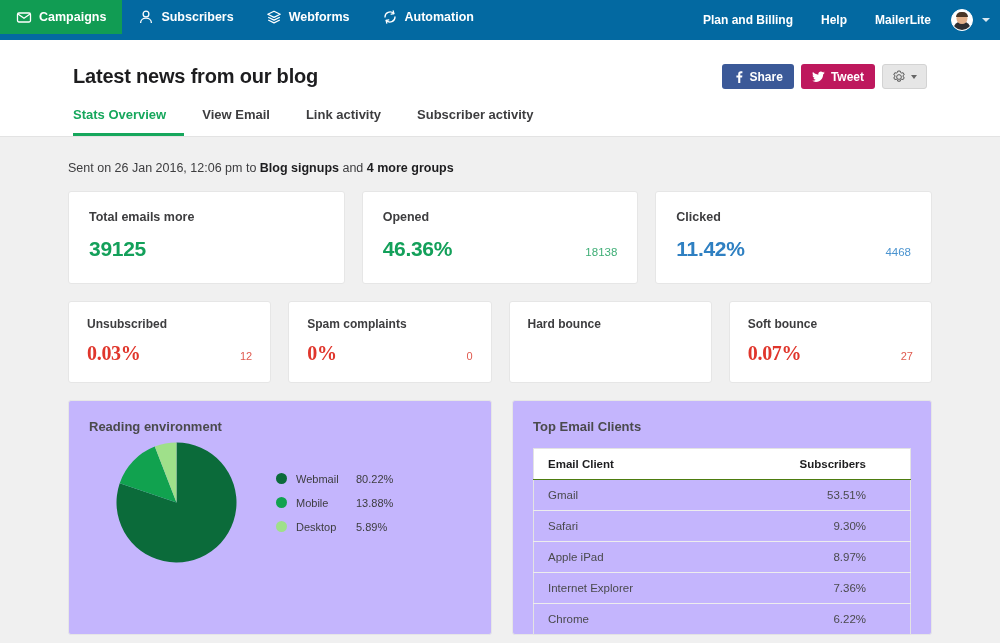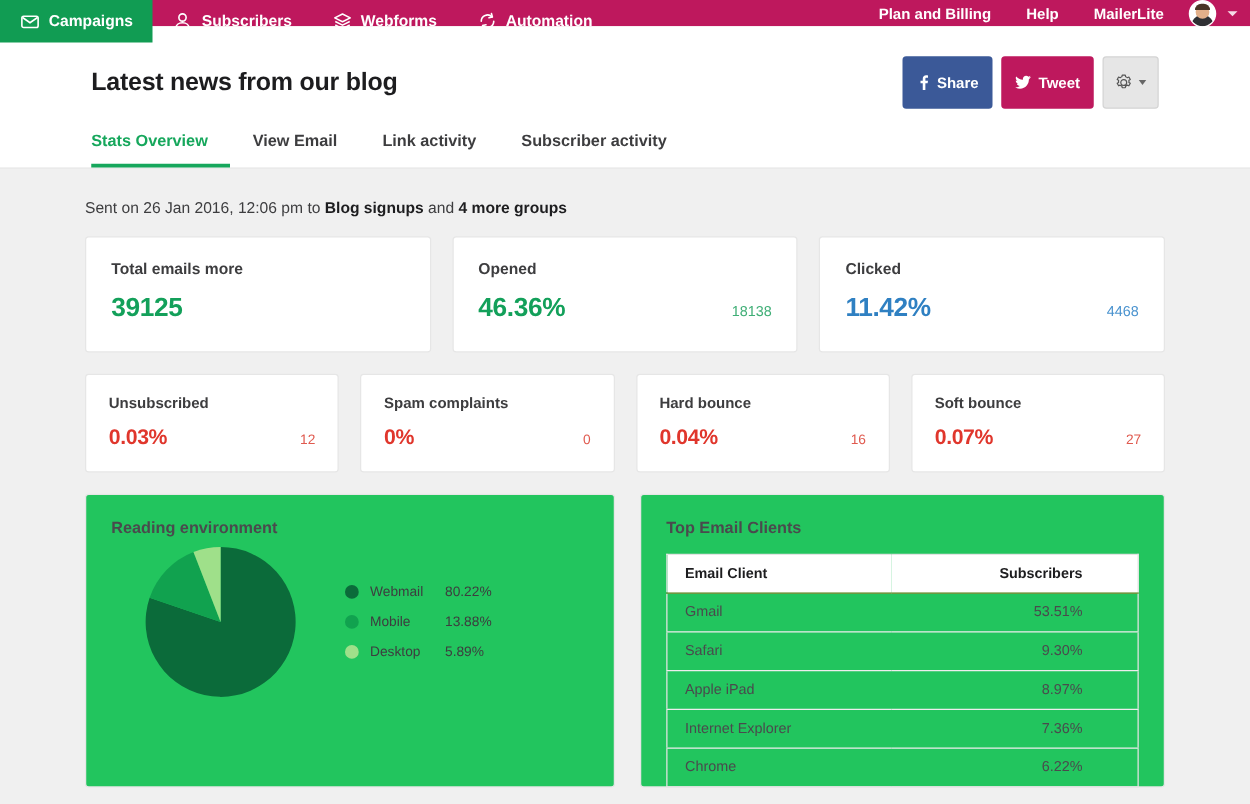--- a/index.html
+++ b/index.html
@@ -8,22 +8,22 @@
     width: 1000px;
     height: 643px;
     background: #f0f0f0;
     font-family: "Liberation Sans", sans-serif;
     overflow: hidden;
     color: #333;
   }
 
   
   .topnav {
-    height: 21px;
-    background: #be185d;
+    height: 40px;
+    background: #0369a1;
     display: flex;
     align-items: stretch;
     color: #fff;
   }
   .nav-left { display: flex; align-items: stretch; }
   .nav-right { margin-left: auto; display: flex; align-items: center; padding-right: 10px; }
 
   .nav-item {
     display: flex;
     align-items: center;
@@ -100,21 +100,21 @@
     font-weight: bold;
     color: #1d1d1f;
     letter-spacing: -0.2px;
   }
   .header-actions { margin-left: auto; display: flex; align-items: center; gap: 7px; }
 
   .btn {
     display: inline-flex;
     align-items: center;
     gap: 6px;
-    height: 42px;
+    height: 25px;
     padding: 0 11px;
     border-radius: 3px;
     font-size: 12px;
     font-weight: bold;
     color: #fff;
     cursor: pointer;
     border: none;
     font-family: inherit;
     line-height: 1;
   }
@@ -185,28 +185,28 @@
   .blue    { color: #2f80c2; }
   .red     { color: #e0362c; }
   .green-l { color: #3fae76; }
   .blue-l  { color: #4a93cf; }
   .red-l   { color: #e05a4f; }
 
   .row-secondary { display: flex; gap: 17px; margin-top: 17px; }
   .row-secondary .card { flex: 1; padding: 15px 18px 17px 18px; }
   .row-secondary .stat-label { font-size: 12px; }
   .row-secondary .stat-values { margin-top: 11px; }
-  .row-secondary .stat-main { font-size: 17px; }
+  .row-secondary .stat-main { font-size: 20px; font-family: Liberation Serif, serif; }
   .row-secondary .stat-sub { font-size: 11px; }
 
   
   .row-panels { display: flex; gap: 20px; margin-top: 17px; }
   .panel-left  { width: 424px; flex: none; }
   .panel-right { flex: 1; }
-  .panel { background: #22c55e; border: 1px solid #e6e6e6; border-radius: 3px; padding: 18px 20px 20px 20px; }
+  .panel { background: #c4b5fd; border: 1px solid #e6e6e6; border-radius: 3px; padding: 18px 20px 20px 20px; }
   .panel-left.panel  { height: 235px; }
   .panel-right.panel { height: 235px; }
   .panel-title { font-size: 13px; font-weight: bold; color: #4a4a4d; }
 
   .chart-area { display: flex; align-items: center; margin-top: 6px; }
   .pie-wrap { width: 175px; flex: none; display: flex; justify-content: center; }
   .legend { margin-left: 12px; }
   .legend-row {
     display: flex; align-items: center; font-size: 11px; color: #3d3d3f;
     margin-bottom: 12px;
@@ -392,24 +392,20 @@
     <div class="card">
       <div class="stat-label">Spam complaints</div>
       <div class="stat-values">
         <div class="stat-main red">0%</div>
         <div class="stat-sub red-l">0</div>
       </div>
     </div>
 
     <div class="card">
       <div class="stat-label">Hard bounce</div>
-      <div class="stat-values">
-        <div class="stat-main red">0.04%</div>
-        <div class="stat-sub red-l">16</div>
-      </div>
     </div>
 
     <div class="card">
       <div class="stat-label">Soft bounce</div>
       <div class="stat-values">
         <div class="stat-main red">0.07%</div>
         <div class="stat-sub red-l">27</div>
       </div>
     </div>
   </div>

